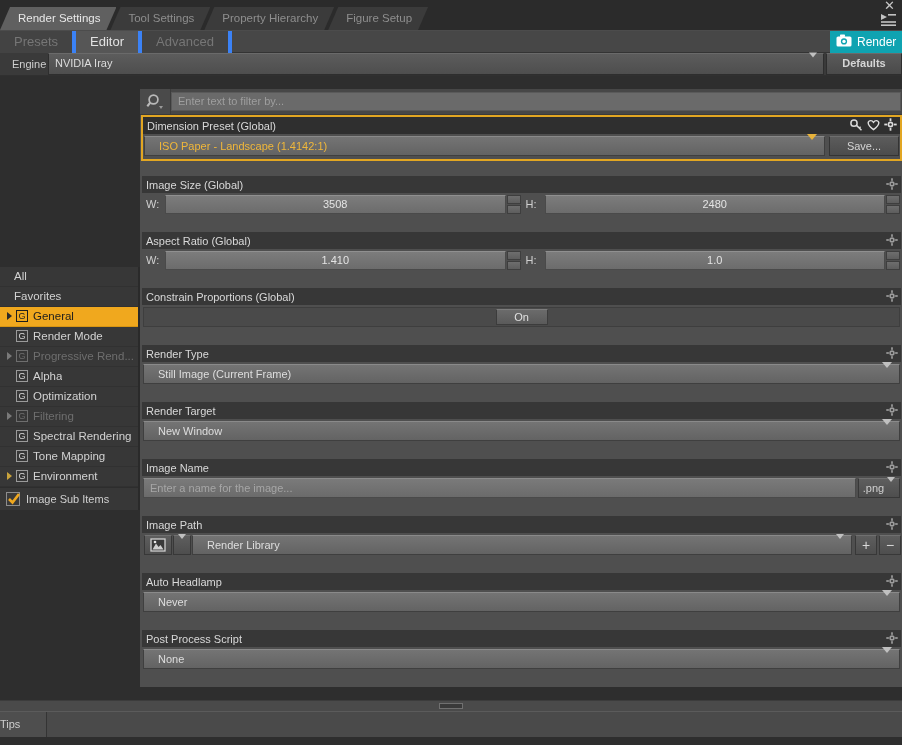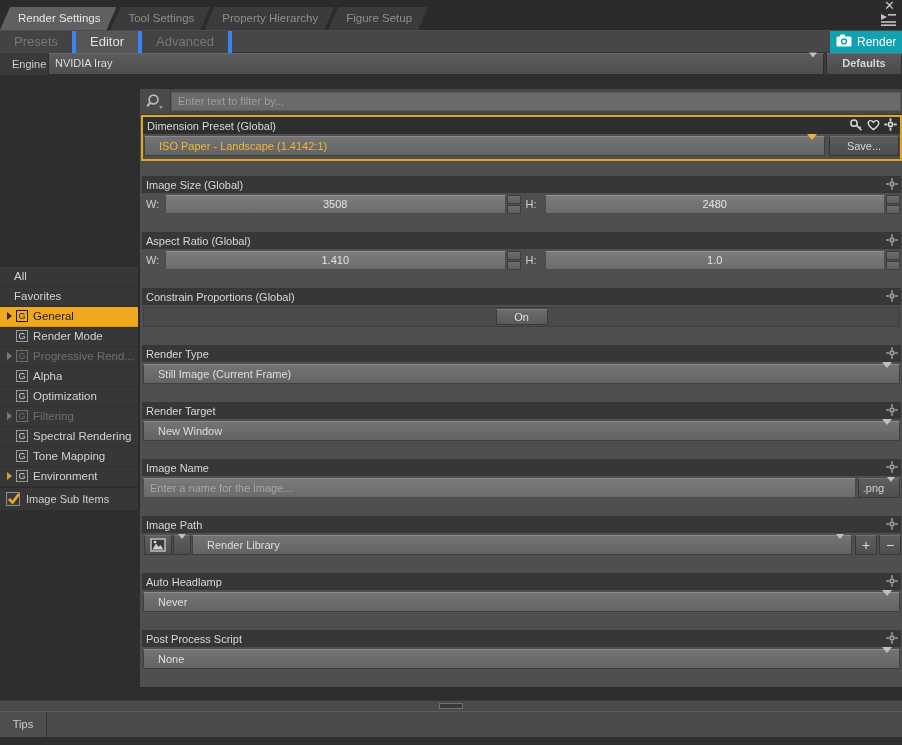--- a/index.html
+++ b/index.html
@@ -548,21 +548,21 @@
     border-top: 1px solid #5b5b5b;
     display: flex;
     align-items: stretch;
     flex: 0 0 auto;
   }
   .tipstab {
     width: 46px;
     background: #4e4e4e;
     color: #cdcdcd;
     font-size: 11px;
-    text-align: center;
+    text-align: left;
     line-height: 24px;
     border-right: 1px solid #343434;
   }
   .tipsfill { flex: 1; background: #4a4a4a; }
   .bottomstrip {
     height: 8px;
     background: #2e2e2e;
     flex: 0 0 auto;
   }
 </style>

